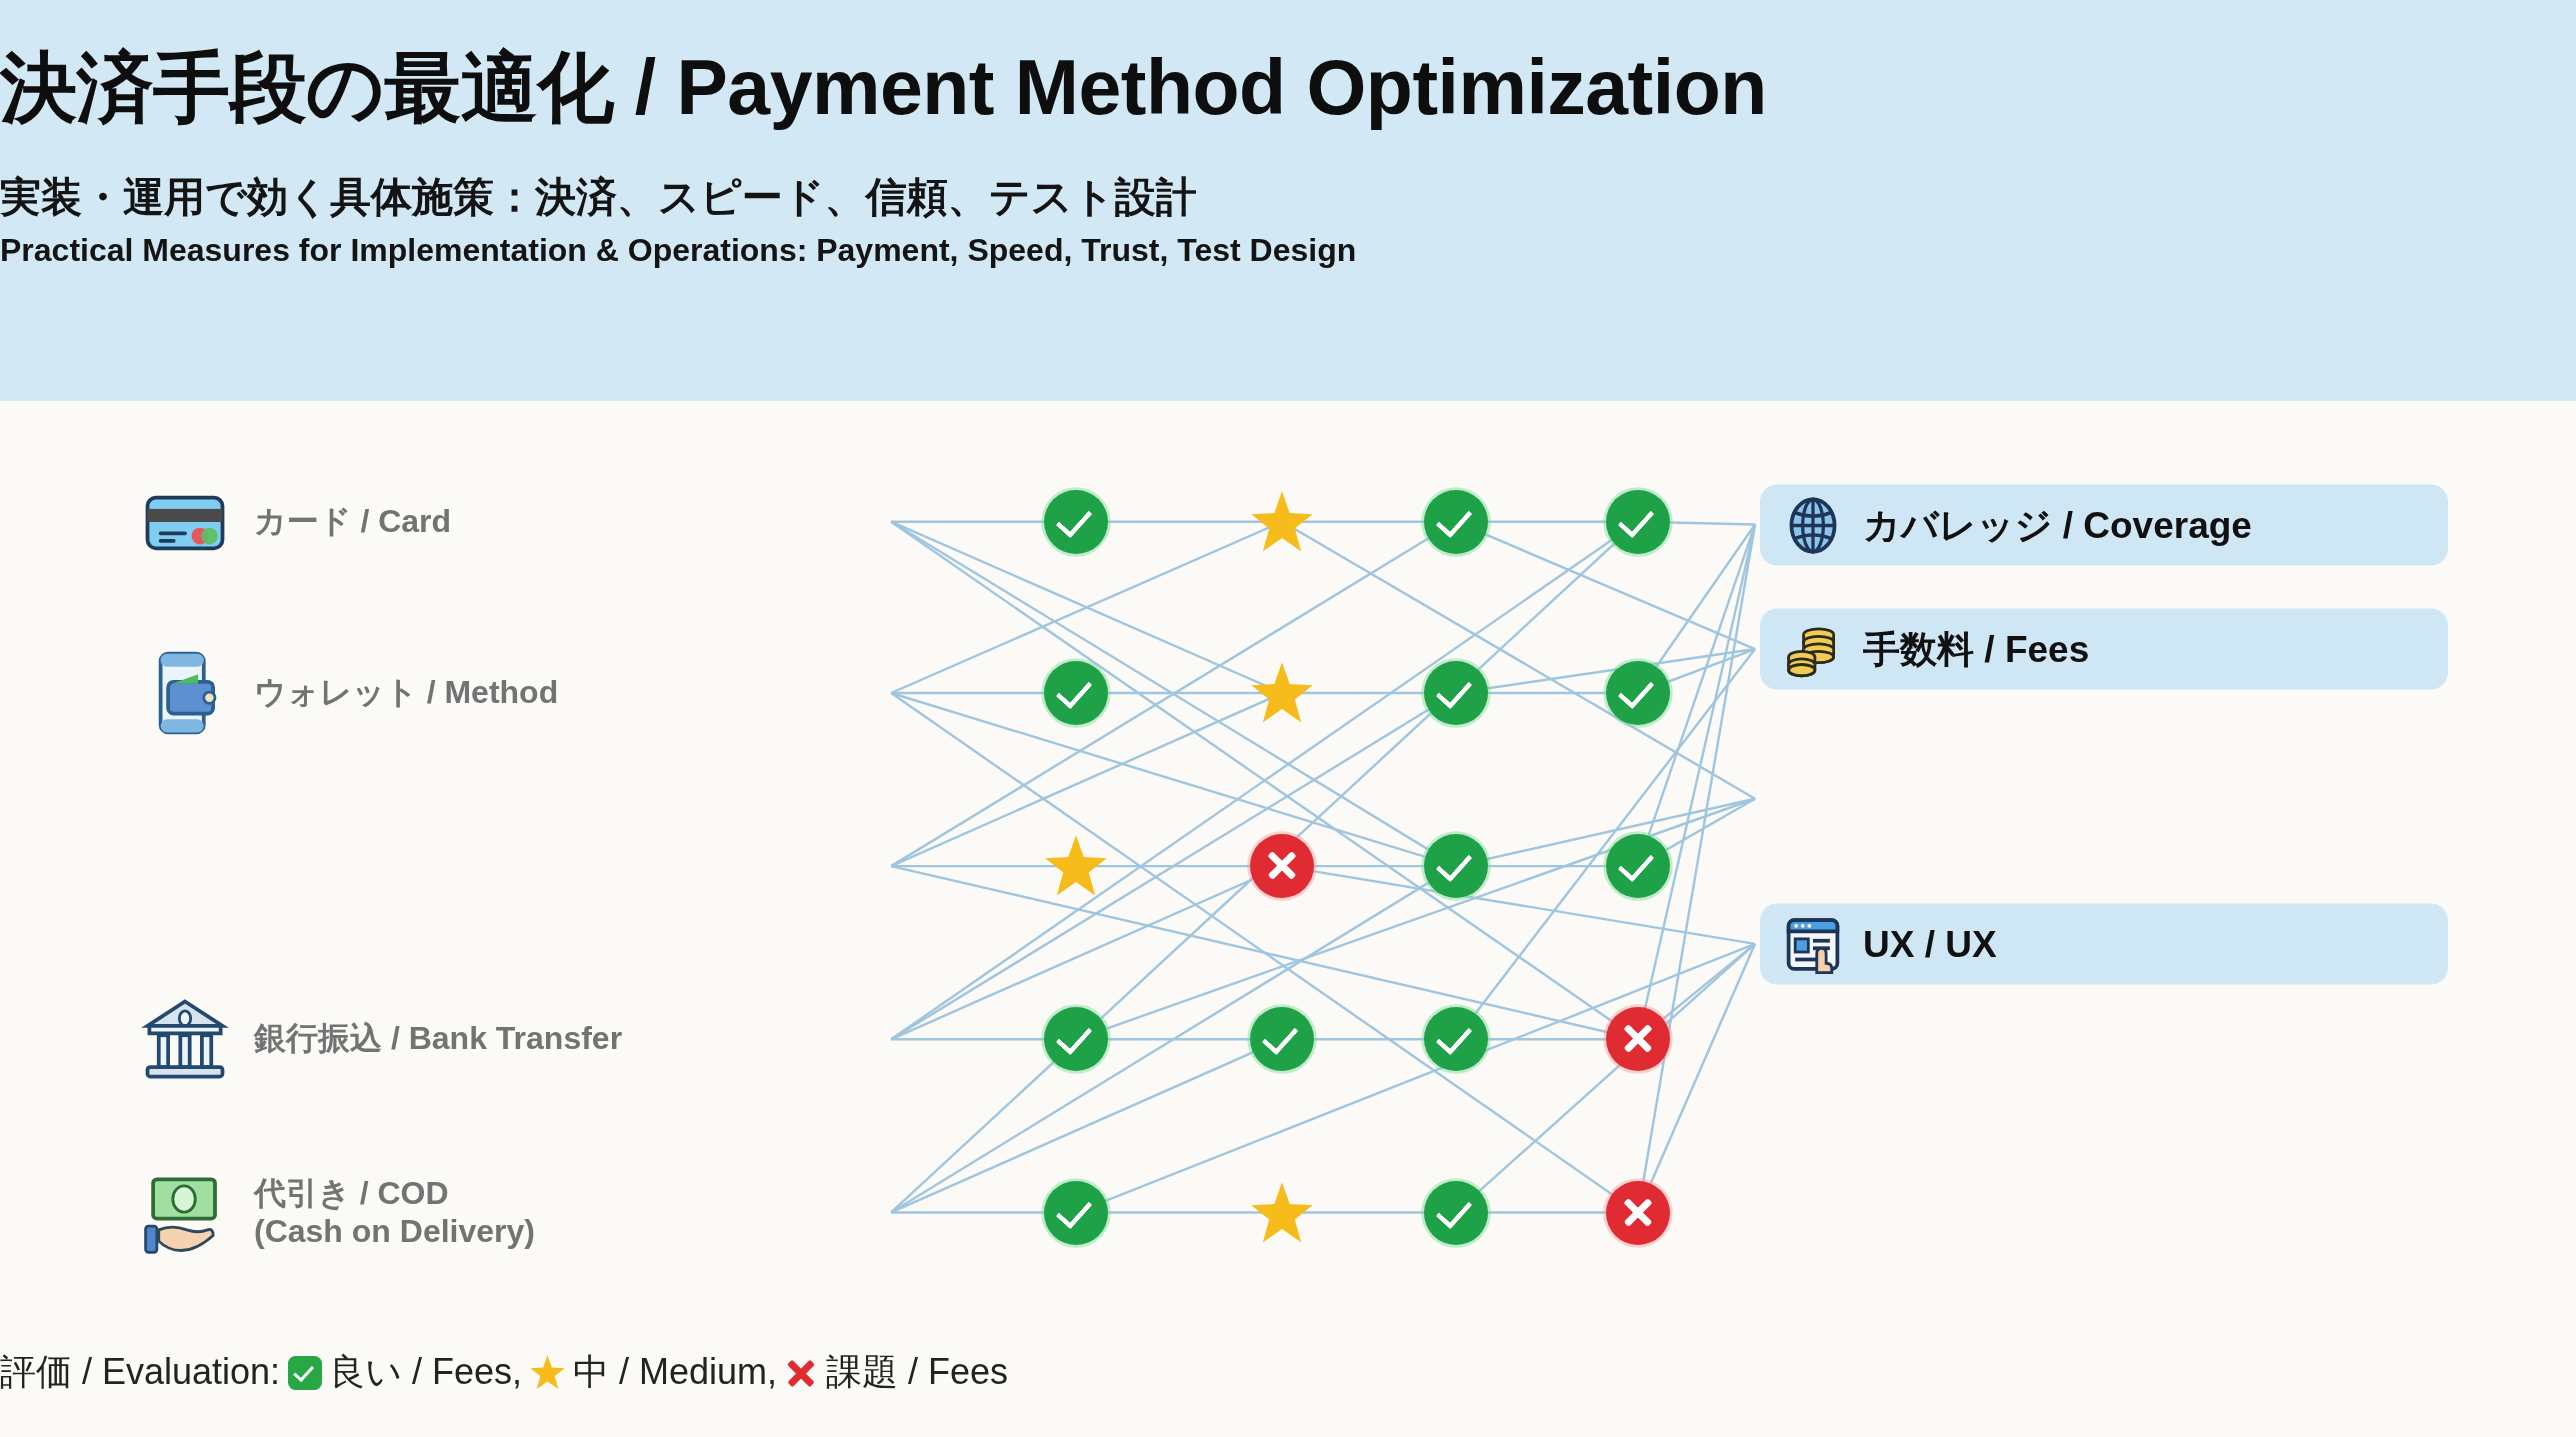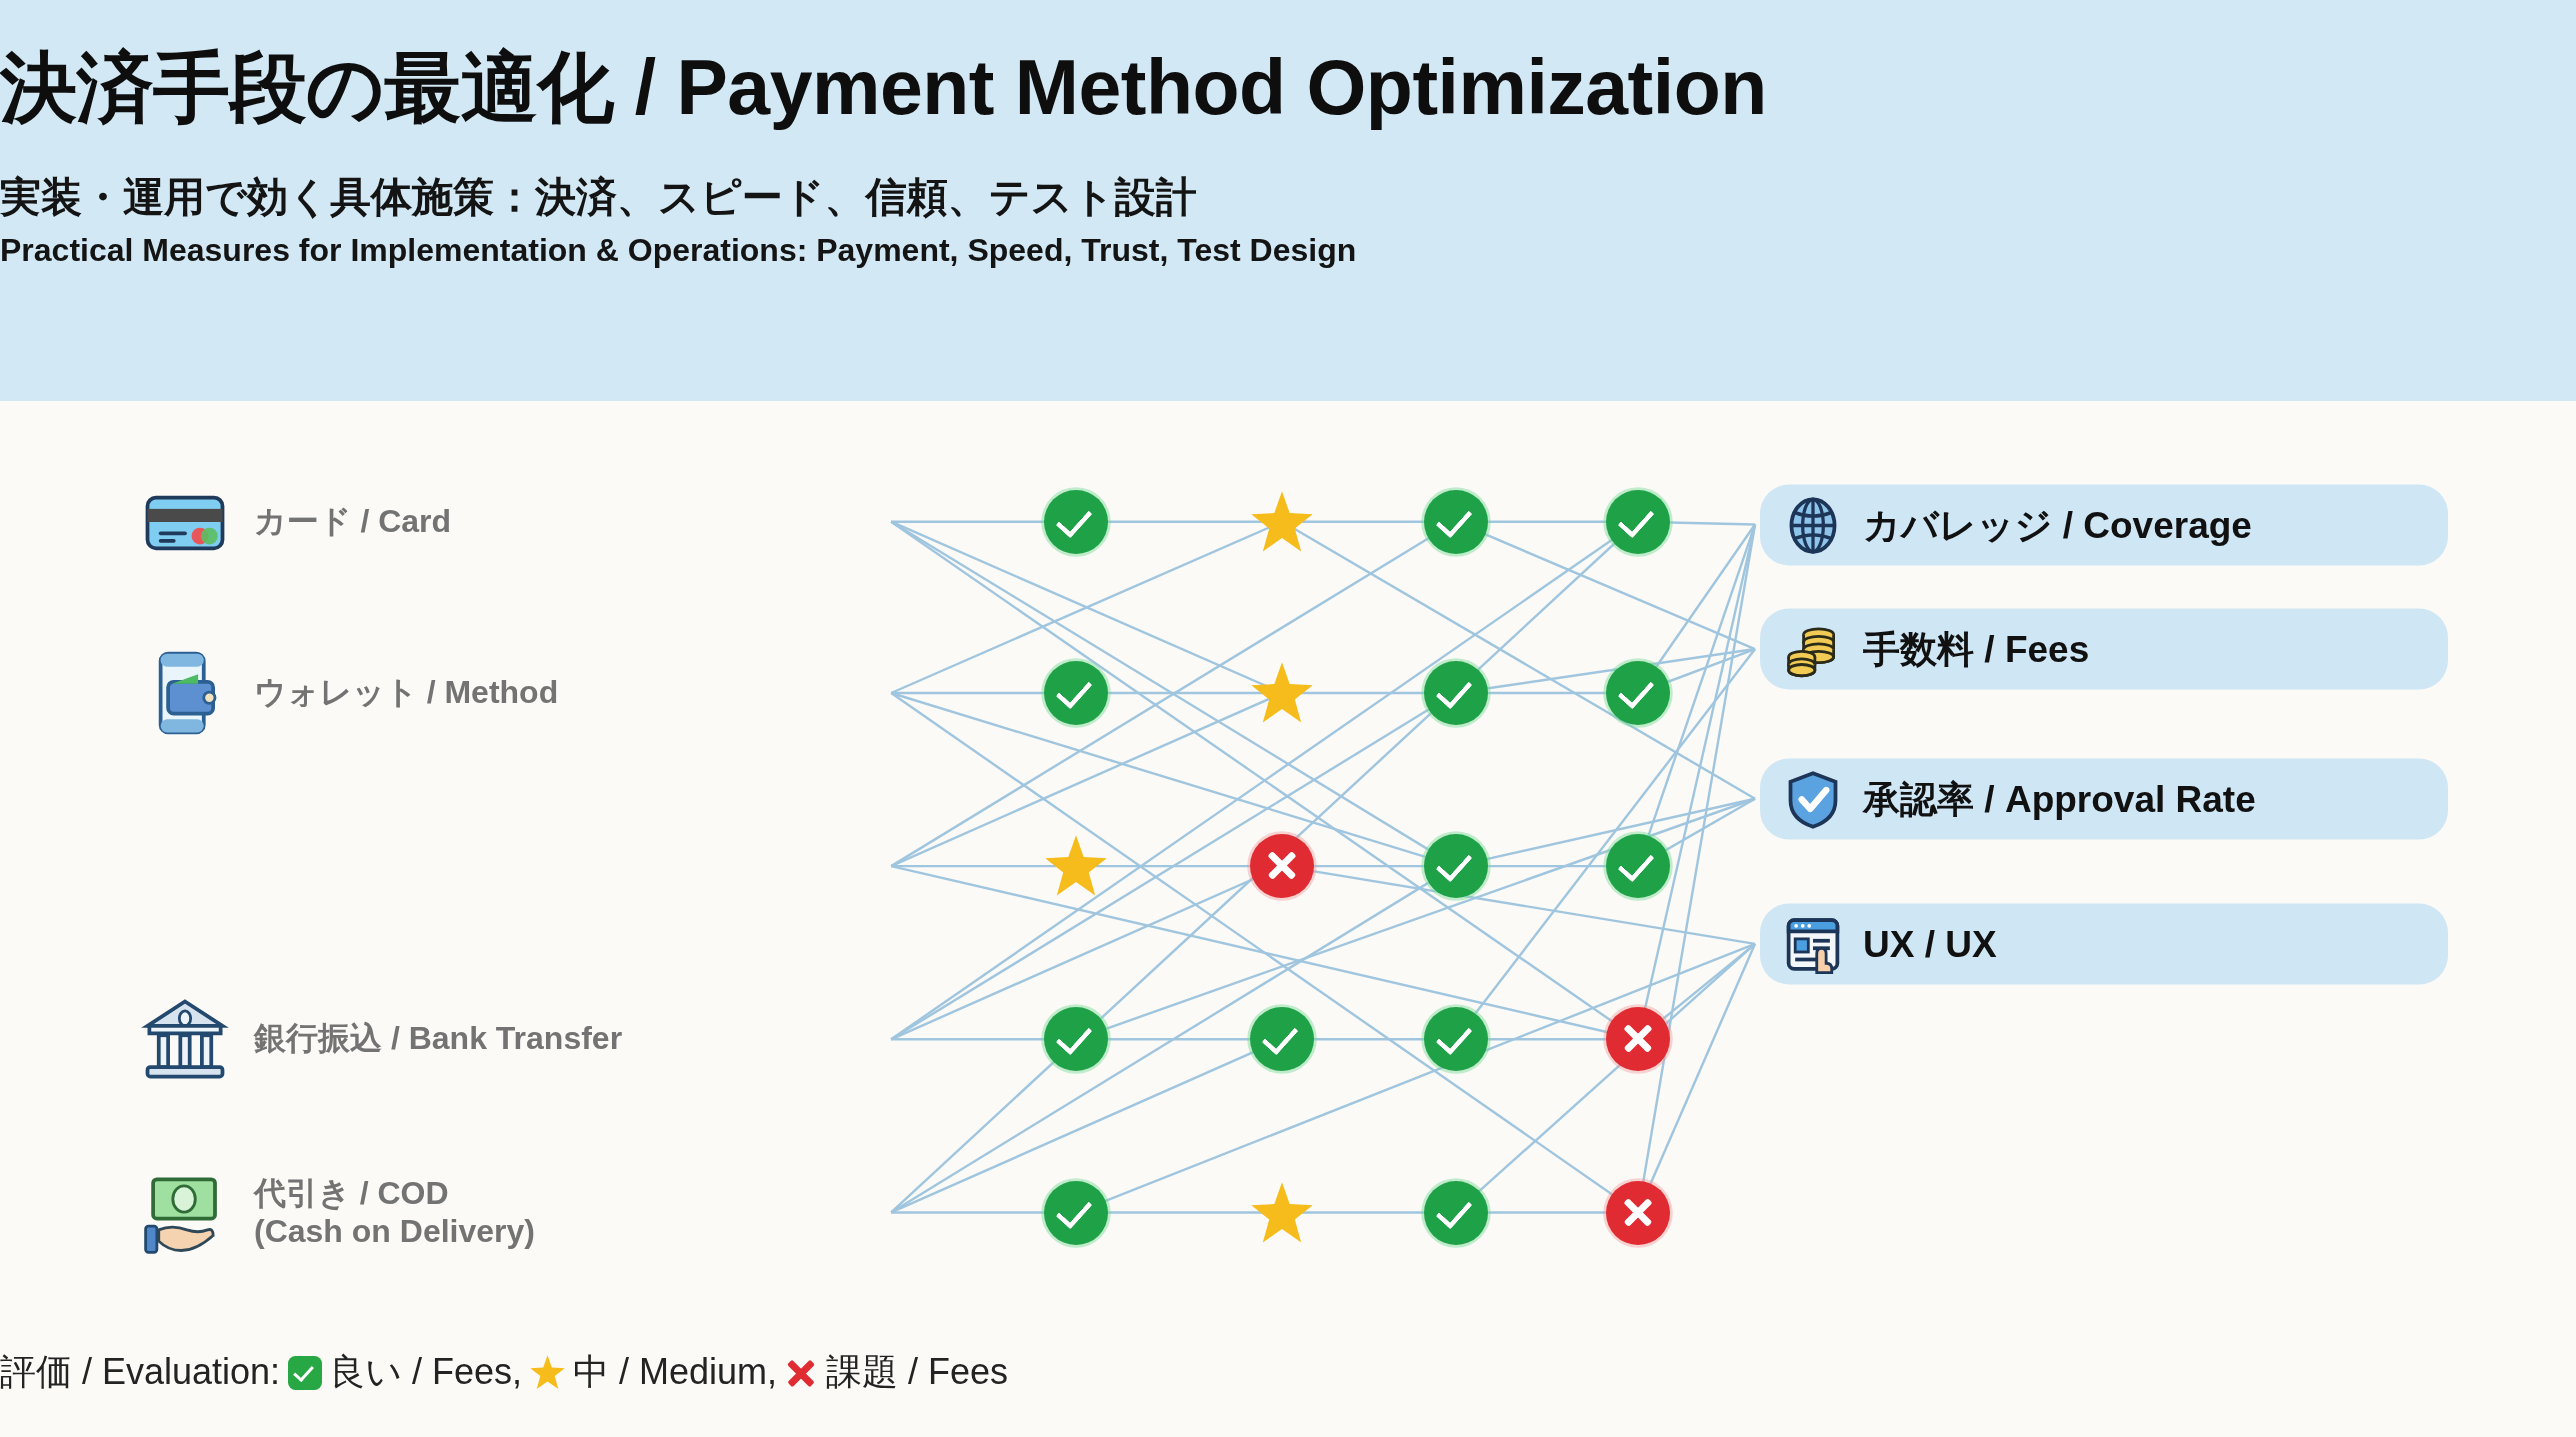--- a/index.html
+++ b/index.html
@@ -80,21 +80,21 @@
   .node.bad::before{transform:rotate(45deg);}
   .node.bad::after{transform:rotate(-45deg);}
   .node.mid{
     background:#f6bc1c;
     clip-path:polygon(50% 2%,62% 36%,98% 38%,70% 60%,80% 96%,50% 75%,20% 96%,30% 60%,2% 38%,38% 36%);
   }
 
   
   .rcard{
     position:absolute;left:1760px;width:688px;height:81px;
-    background:#cfe6f5;border-radius:29px;
+    background:#cfe6f5;border-radius:17px;
     display:flex;align-items:center;gap:20.6px;padding:0 22.5px;
     box-sizing:border-box;transform:translateY(-50%);
   }
   .rcard-icon{width:60px;height:60px;flex:0 0 60px;position:relative;}
   .rcard-label{font-size:37px;font-weight:bold;color:#111;white-space:nowrap;}
 
   
   .legend{
     position:absolute;left:0;top:1348px;width:2576px;
     display:flex;align-items:center;gap:0;
@@ -295,29 +295,20 @@
             <path d="M6 40 v8 a14 6 0 0 0 28 0 v-8"></path>
             <ellipse cx="20" cy="48" rx="14" ry="6"></ellipse>
             <path d="M6 48 v6 a14 6 0 0 0 28 0 v-6"></path>
             <ellipse cx="20" cy="54" rx="14" ry="6"></ellipse>
           </g>
         </svg>
       </div>
       <div class="rcard-label">手数料 / Fees</div>
     </div>
 
-    <div class="rcard" style="top:398px">
-      <div class="rcard-icon">
-        <svg viewBox="0 0 64 64" width="60" height="60">
-          <path d="M32 4 L56 13 v20 c0 16 -12 24 -24 28 C20 57 8 49 8 33 V13 Z" fill="#5aa3e0" stroke="#1d3557" stroke-width="4"></path>
-          <path d="M20 32 L29 42 L46 22" fill="none" stroke="#fff" stroke-width="7" stroke-linecap="round" stroke-linejoin="round"></path>
-        </svg>
-      </div>
-      <div class="rcard-label">承認率 / Approval Rate</div>
-    </div>
 
     <div class="rcard" style="top:543px">
       <div class="rcard-icon">
         <svg viewBox="0 0 64 64" width="60" height="60">
           <rect x="6" y="6" width="52" height="52" rx="6" fill="#f4f7fa" stroke="#1d3557" stroke-width="4"></rect>
           <path d="M6 12 a6 6 0 0 1 6 -6 h40 a6 6 0 0 1 6 6 v6 H6 Z" fill="#4b9fe0" stroke="#1d3557" stroke-width="4"></path>
           <circle cx="14" cy="12" r="2" fill="#fff"></circle>
             <circle cx="21" cy="12" r="2" fill="#fff"></circle>
             <circle cx="28" cy="12" r="2" fill="#fff"></circle>
           <rect x="13" y="26" width="14" height="14" fill="#4b9fe0" stroke="#1d3557" stroke-width="3"></rect>

